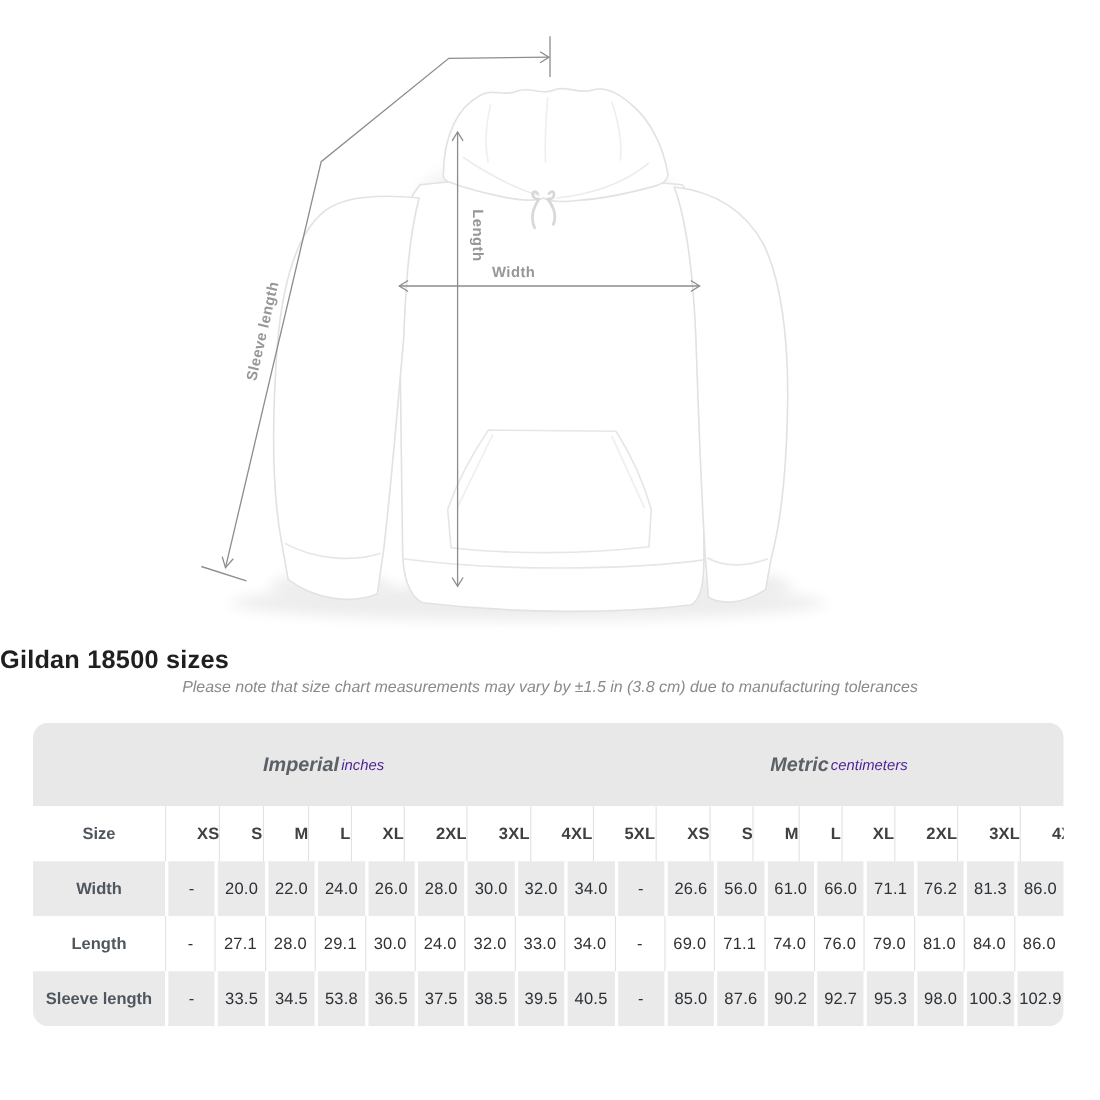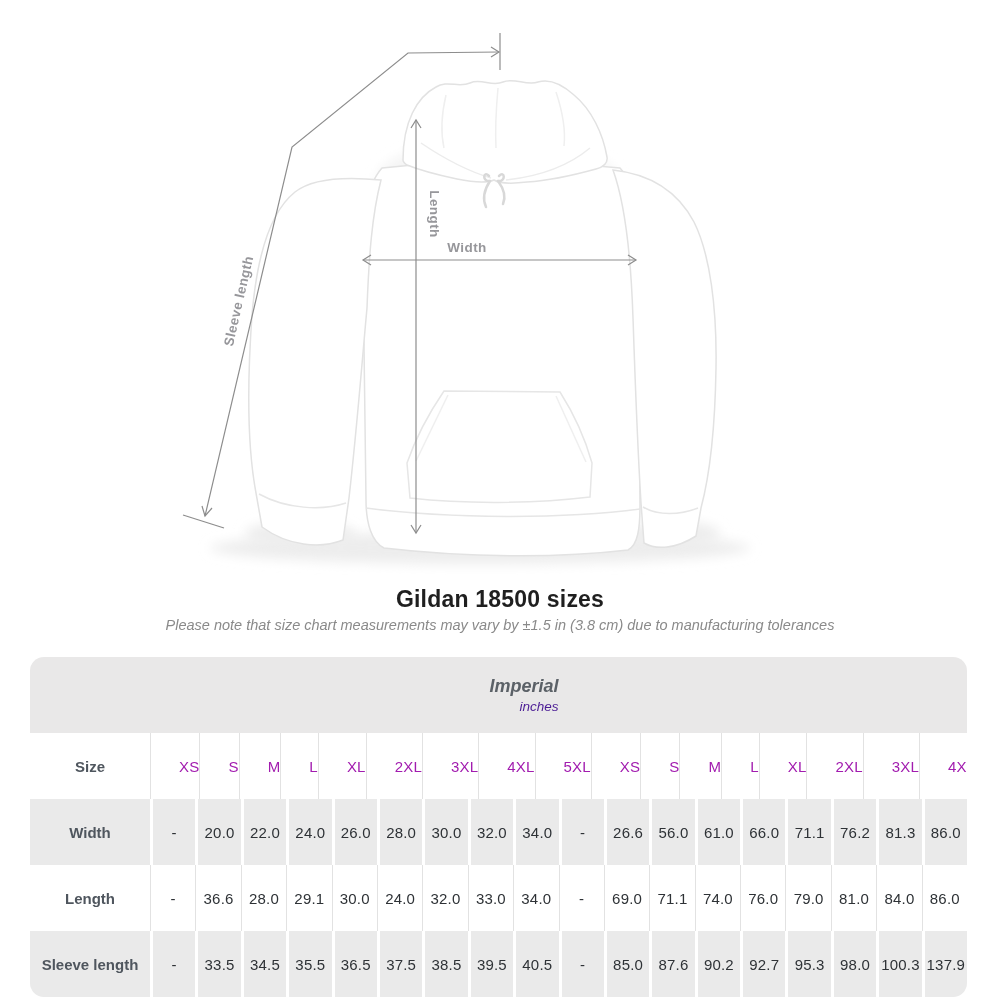--- a/index.html
+++ b/index.html
@@ -4,52 +4,52 @@
 <style>
   html,body{margin:0;padding:0;background:#fff;}
   .canvas{
     position:relative;width:1000px;height:1000px;background:#ffffff;overflow:hidden;
     font-family:"Liberation Sans","DejaVu Sans",sans-serif;
   }
   
   .illustration{position:absolute;left:0;top:0;width:1000px;height:575px;}
   
   .page-title{
-    position:absolute;top:586px;left:0;width:1000px;text-align:center;
+    position:absolute;top:586px;left:0;width:1000px;
     font-size:23px;font-weight:bold;color:#1f1f1f;letter-spacing:.2px;
   }
   .page-subtitle{
     position:absolute;top:617px;left:0;width:1000px;text-align:center;
     font-size:14.5px;font-style:italic;color:#8a8a8a;
   }
   
   .size-table{
     position:absolute;left:30px;top:657px;width:937px;
     border-radius:14px;overflow:hidden;background:#ffffff;
   }
   .band{display:flex;height:76px;background:#e9e8e8;}
-  .band-half{display:flex;flex-direction:column;align-items:flex-end;justify-content:center;gap:2px;}
+  .band-half{display:flex;flex-direction:row;align-items:center;justify-content:center;gap:2px;}
   .band-half.imperial{width:56.4%;}
   .band-half.metric{width:43.6%;}
   .band-label{font-size:18px;font-weight:bold;font-style:italic;color:#5b6167;}
   .band-unit{font-size:13.5px;font-style:italic;color:#4c1d95;}
-  .trow{display:flex;height:66px;align-items:stretch;}
+  .trow{display:flex;height:50px;align-items:stretch;}
   .row-white{background:#ffffff;}
   .row-gray{background:#eaeaea;}
   .rowhead{
     width:120px;flex:0 0 120px;display:flex;align-items:center;justify-content:center;
     font-size:15px;font-weight:bold;color:#4f565e;text-align:center;
   }
   .cell{
     flex:1;display:flex;align-items:center;justify-content:center;
     font-size:15px;color:#2e3236;letter-spacing:.2px;
   }
   .row-white .cell{border-left:1px solid #e2e2e2;}
   .row-gray  .cell{border-left:3px solid #ffffff;}
-  .cell.head{font-weight:normal;color:#a21caf;padding-left:28px;}
+  .cell.head{font-weight:bold;color:#404040;padding-left:28px;}
   
   .anno-text{
     font-family:"Liberation Sans","DejaVu Sans",sans-serif;
     font-size:13.5px;font-weight:bold;fill:#97979b;letter-spacing:.4px;
   }
 </style>
 </head>
 <body>
 <div class="canvas">
 
@@ -141,20 +141,24 @@
   </svg>
 
   <div class="page-title">Gildan 18500 sizes</div>
   <div class="page-subtitle">Please note that size chart measurements may vary by ±1.5 in (3.8 cm) due to manufacturing tolerances</div>
 
   <div class="size-table">
     <div class="band">
       <div class="band-half imperial">
         <div class="band-label">Imperial</div>
         <div class="band-unit">inches</div>
+      </div>
+      <div class="band-half metric">
+        <div class="band-label">Metric</div>
+        <div class="band-unit">centimeters</div>
       </div>
     </div>
     <div>
         <div class="trow row-white">
           <div class="rowhead">Size</div>
           <div class="cell head">XS</div>
           <div class="cell head">S</div>
           <div class="cell head">M</div>
           <div class="cell head">L</div>
           <div class="cell head">XL</div>
@@ -189,21 +193,21 @@
           <div class="cell val">61.0</div>
           <div class="cell val">66.0</div>
           <div class="cell val">71.1</div>
           <div class="cell val">76.2</div>
           <div class="cell val">81.3</div>
           <div class="cell val">86.0</div>
         </div>
         <div class="trow row-white">
           <div class="rowhead">Length</div>
           <div class="cell val">-</div>
-          <div class="cell val">36.6</div>
+          <div class="cell val">27.1</div>
           <div class="cell val">28.0</div>
           <div class="cell val">29.1</div>
           <div class="cell val">30.0</div>
           <div class="cell val">24.0</div>
           <div class="cell val">32.0</div>
           <div class="cell val">33.0</div>
           <div class="cell val">34.0</div>
           <div class="cell val">-</div>
           <div class="cell val">69.0</div>
           <div class="cell val">71.1</div>
@@ -212,32 +216,32 @@
           <div class="cell val">79.0</div>
           <div class="cell val">81.0</div>
           <div class="cell val">84.0</div>
           <div class="cell val">86.0</div>
         </div>
         <div class="trow row-gray">
           <div class="rowhead">Sleeve length</div>
           <div class="cell val">-</div>
           <div class="cell val">33.5</div>
           <div class="cell val">34.5</div>
-          <div class="cell val">35.5</div>
+          <div class="cell val">53.8</div>
           <div class="cell val">36.5</div>
           <div class="cell val">37.5</div>
           <div class="cell val">38.5</div>
           <div class="cell val">39.5</div>
           <div class="cell val">40.5</div>
           <div class="cell val">-</div>
           <div class="cell val">85.0</div>
           <div class="cell val">87.6</div>
           <div class="cell val">90.2</div>
           <div class="cell val">92.7</div>
           <div class="cell val">95.3</div>
           <div class="cell val">98.0</div>
           <div class="cell val">100.3</div>
-          <div class="cell val">137.9</div>
+          <div class="cell val">102.9</div>
         </div>
       </div>
   </div>
 
 </div>
 
 </body></html>

